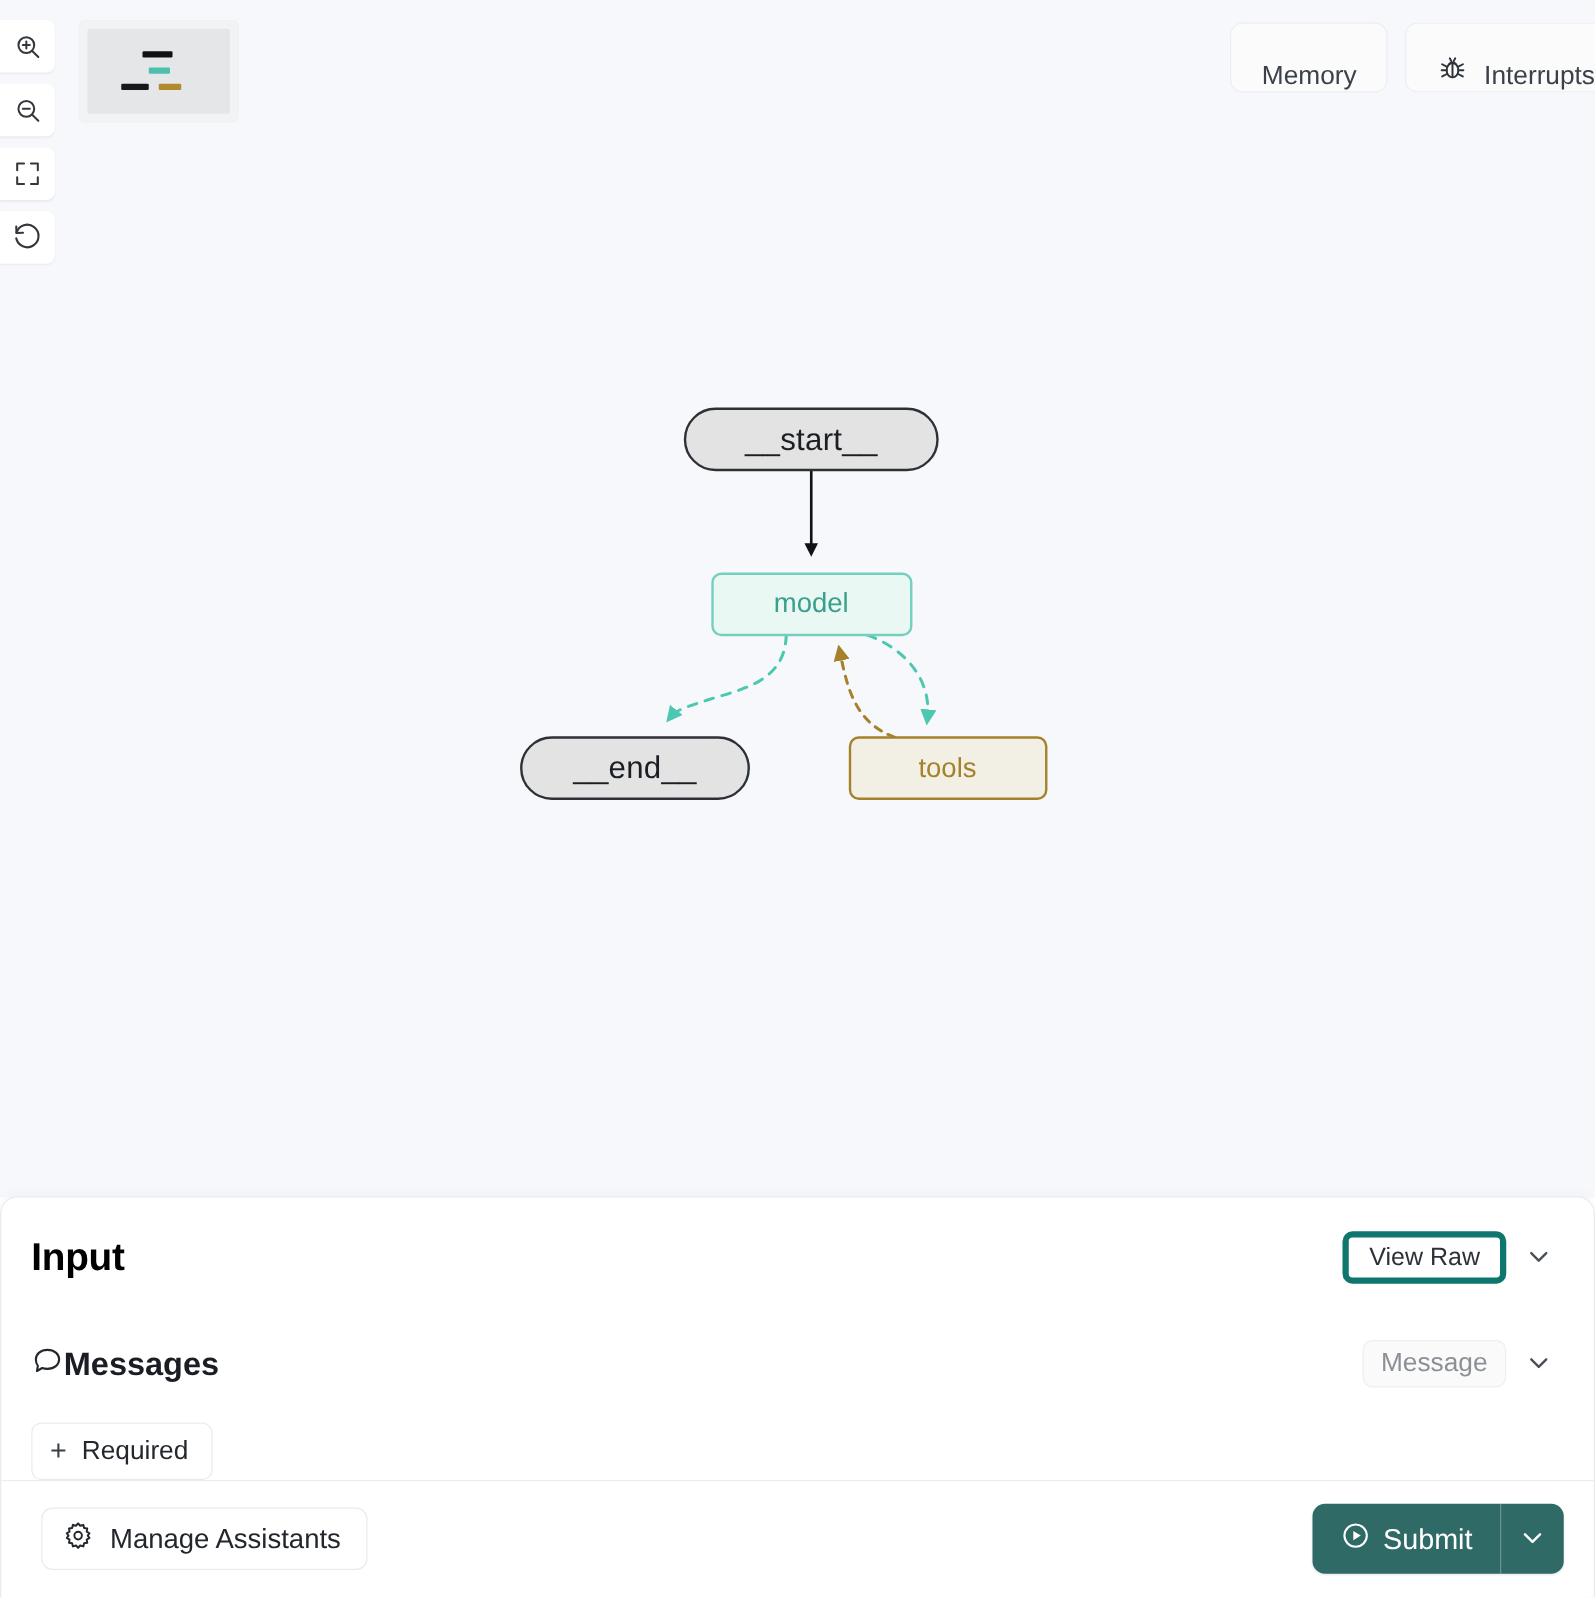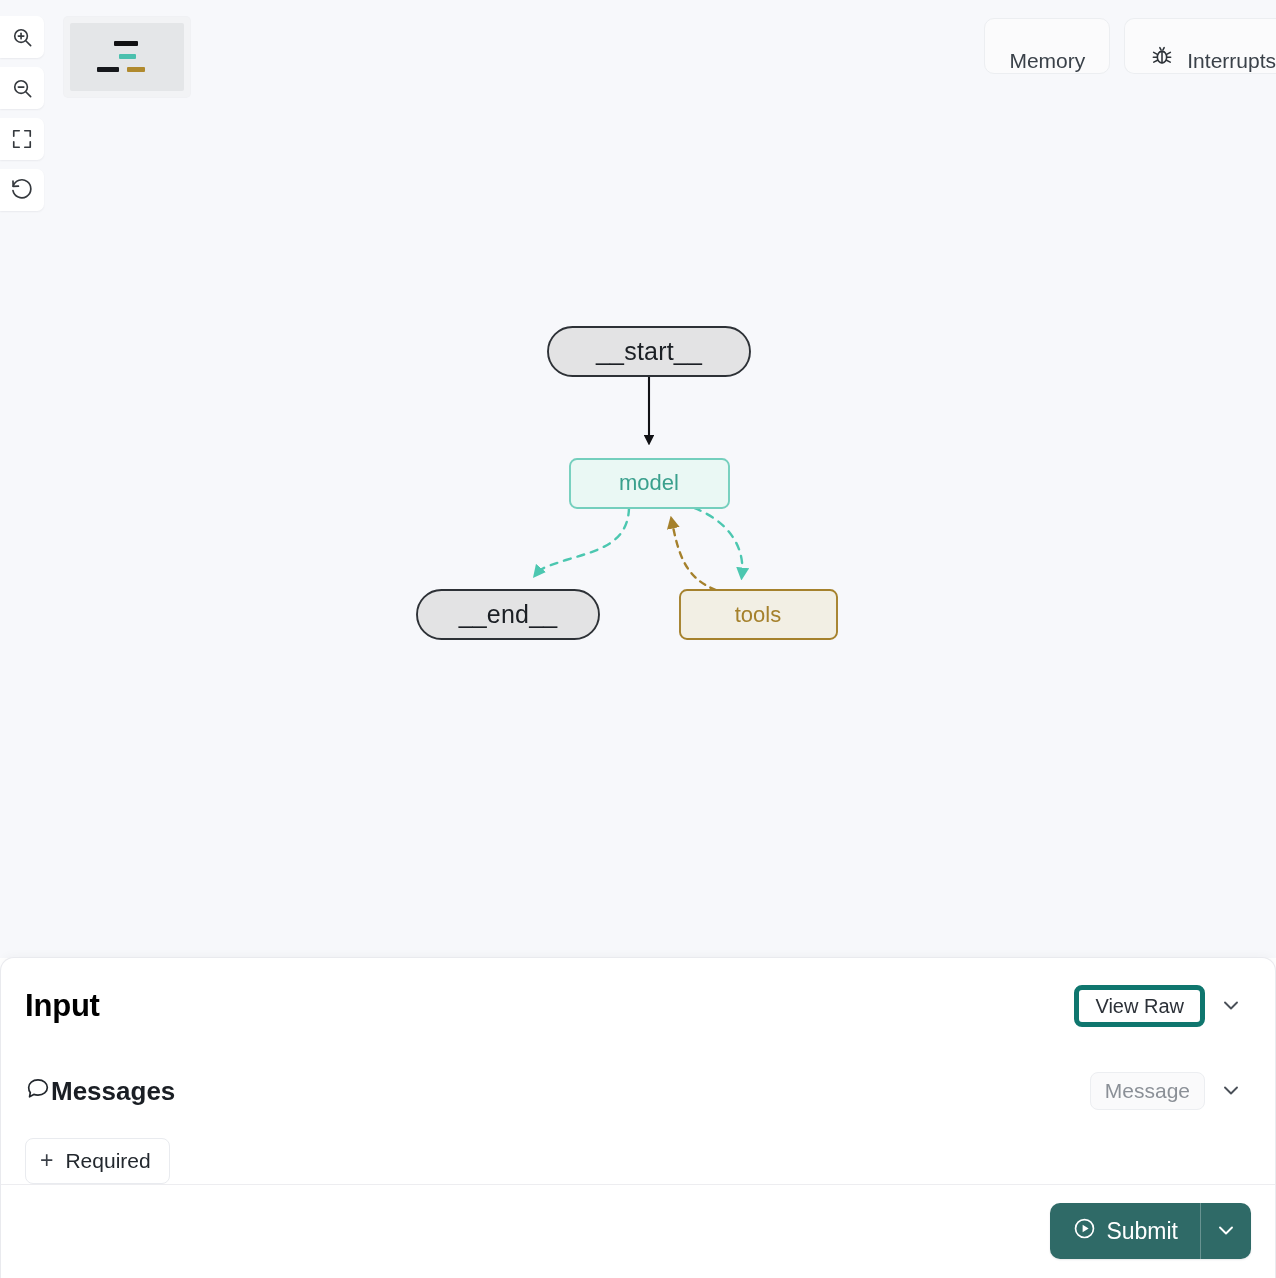--- a/index.html
+++ b/index.html
@@ -449,20 +449,29 @@
     <div class="addmsg-row">
       <button class="add-btn">
         <span class="plus">+</span>
         <span>Required</span>
       </button>
     </div>
 
     <div class="panel-divider"></div>
 
     <div class="panel-foot">
+      <button class="manage-btn">
+        <span>
+          <svg width="25" height="25" viewBox="0 0 24 24" fill="none" stroke="#22272d" stroke-width="1.5" stroke-linecap="round" stroke-linejoin="round">
+            <circle cx="12" cy="12" r="2.9"></circle>
+            <path d="M12 2.6 L13.6 4.4 L16 3.7 L16.6 6.1 L19 6.5 L18.6 8.9 L20.7 10.2 L19.4 12 L20.7 13.8 L18.6 15.1 L19 17.5 L16.6 17.9 L16 20.3 L13.6 19.6 L12 21.4 L10.4 19.6 L8 20.3 L7.4 17.9 L5 17.5 L5.4 15.1 L3.3 13.8 L4.6 12 L3.3 10.2 L5.4 8.9 L5 6.5 L7.4 6.1 L8 3.7 L10.4 4.4 Z"></path>
+          </svg>
+        </span>
+        <span>Manage Assistants</span>
+      </button>
       <div class="spacer"></div>
       <div class="submit-wrap">
         <button class="submit-btn">
           <span>
             <svg width="25" height="25" viewBox="0 0 24 24" fill="none" stroke="#ffffff" stroke-width="1.6" stroke-linecap="round" stroke-linejoin="round">
               <circle cx="12" cy="12" r="8.6"></circle>
               <path d="M10.2 8.5 L16 12 L10.2 15.5 Z" fill="#ffffff" stroke="none"></path>
             </svg>
           </span>
           <span>Submit</span>

